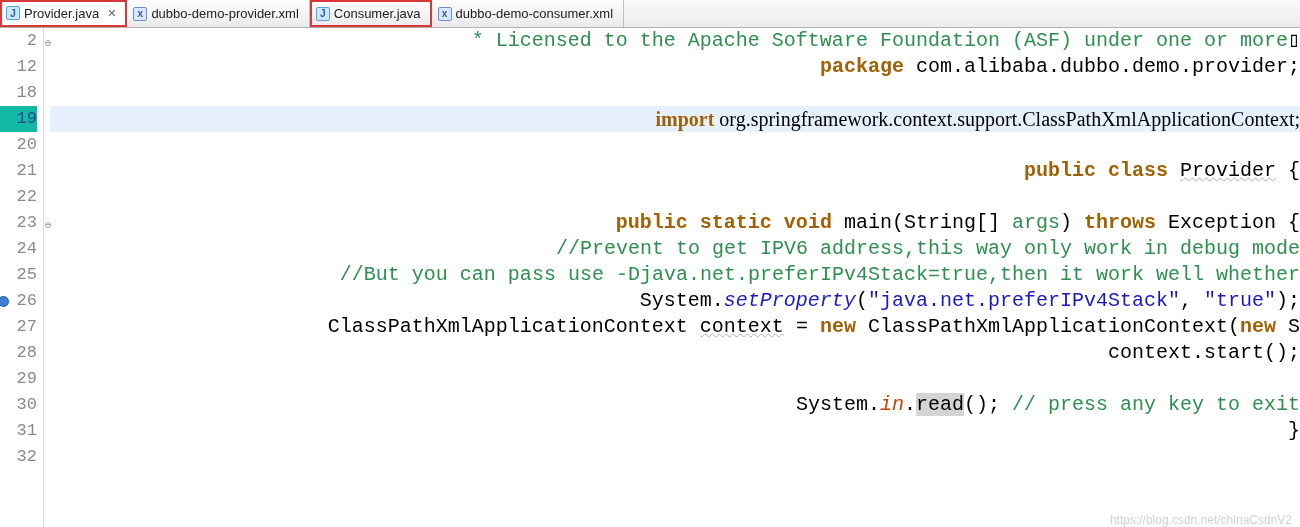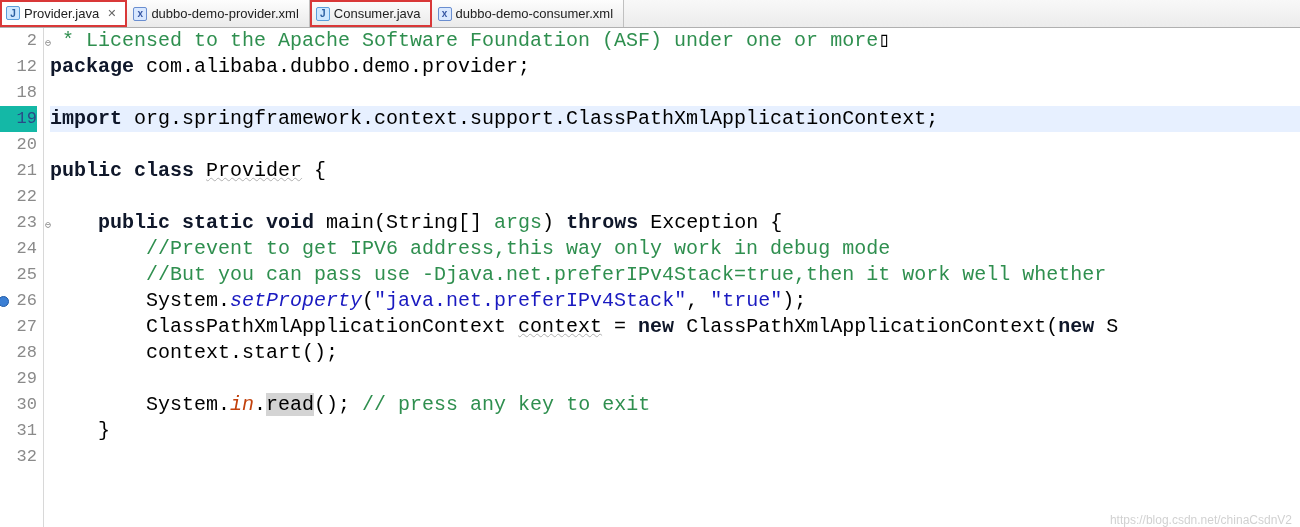--- a/index.html
+++ b/index.html
@@ -100,23 +100,23 @@
   .code {
     flex: 1;
     font-family: Consolas, "Courier New", monospace;
     font-size: 20px;
     line-height: 26px;
     white-space: pre;
     color: #000;
     padding-left: 6px;
     position: relative;
   }
-  .code .row { height: 26px; }
-  .code .row.hl { background: #e7f0ff; }
-  .kw { color: #0f172a; font-weight: bold; }
+  .code .row { height: 26px; text-align: right; }
+  .code .row.hl { background: #e7f0ff; font-family: Liberation Serif, serif; }
+  .kw { color: #a16207; font-weight: bold; }
   .cm { color: #2f8f4f; }
   .str { color: #1a1ac0; }
   .mi { color: #1a1ac0; font-style: italic; }
   .fld { color: #c2410c; font-style: italic; }
   .sel { background: #d4d4d4; }
   .ul { text-decoration: underline wavy #b0b0b0; text-decoration-thickness:1px; }
   .watermark {
     position: absolute;
     right: 8px;
     bottom: 0;

